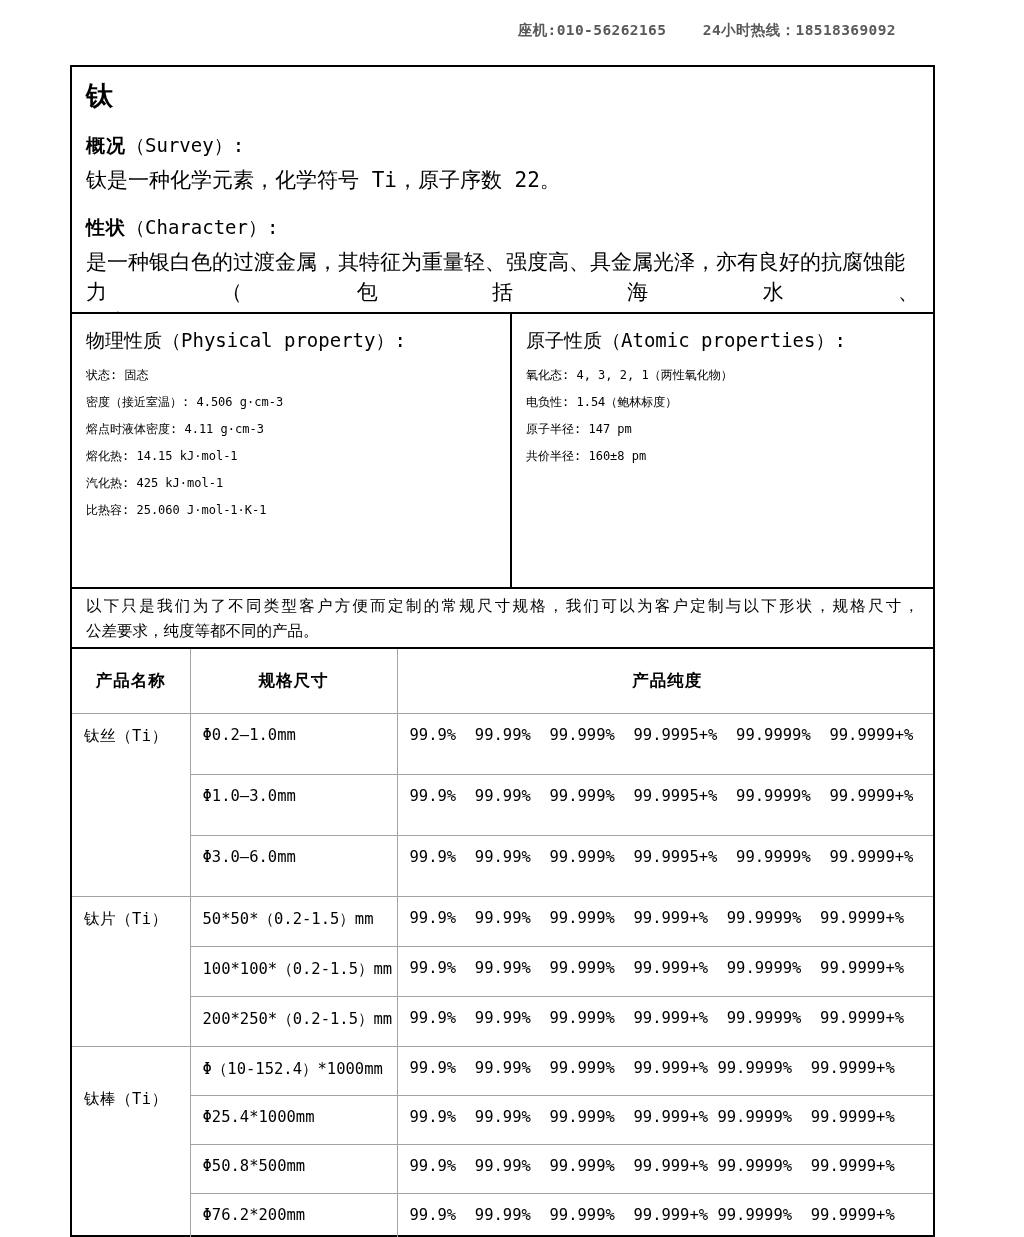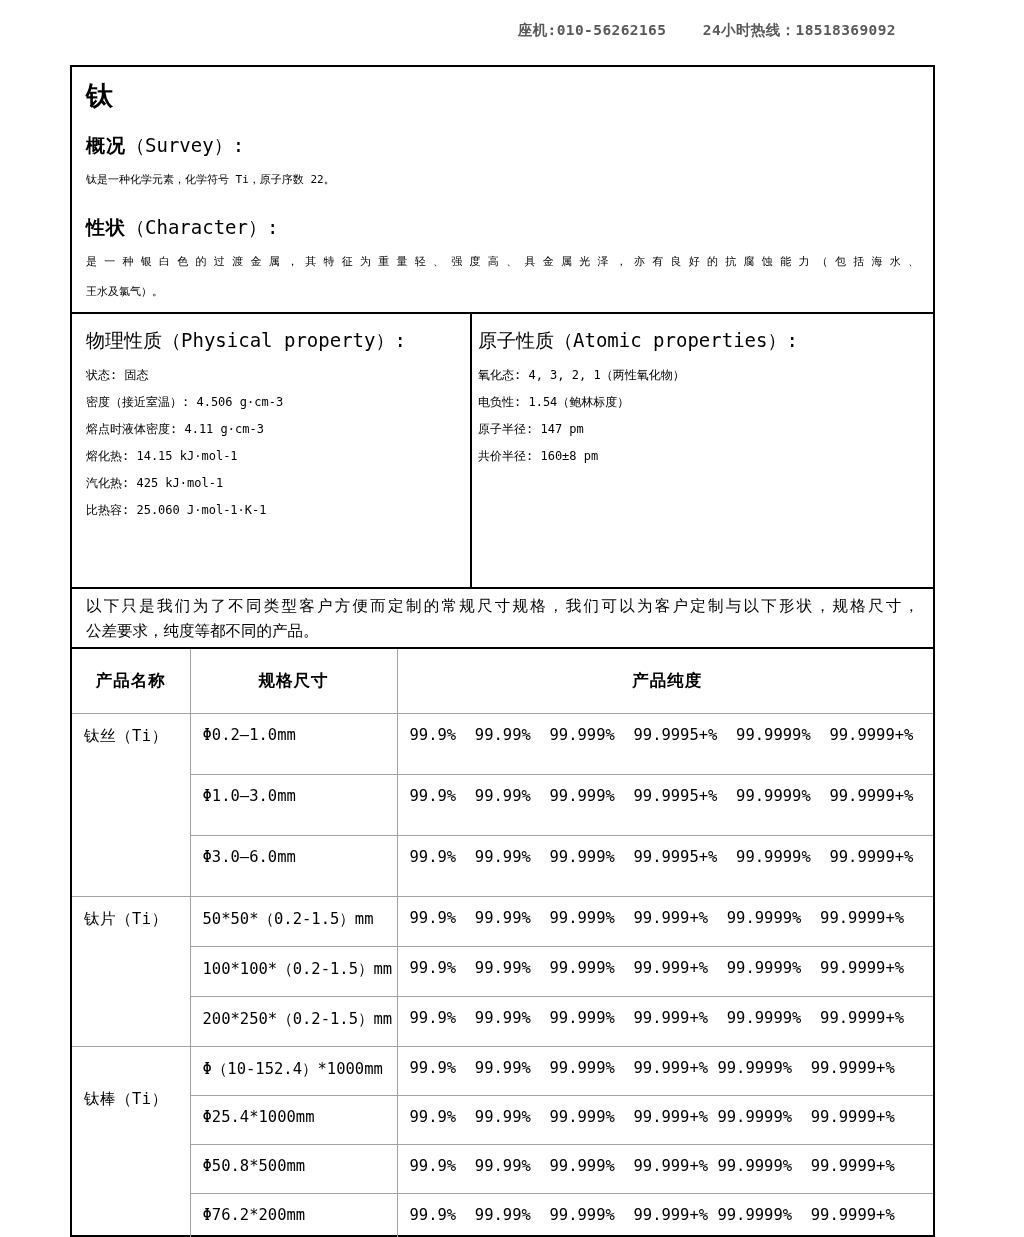--- a/index.html
+++ b/index.html
@@ -32,27 +32,27 @@
     border: 2px solid #000;
     background: #fff;
   }
 
   
   .section-a { height: 245px; padding: 6px 14px 0 14px; overflow: hidden; }
   .page-title { font-size: 27px; font-weight: bold; margin: 6px 0 0 0; line-height: 34px; }
   .sec-heading { font-size: 19px; margin: 18px 0 0 0; line-height: 28px; }
   .sec-heading .cn { font-weight: bold; letter-spacing: 1px; text-align: right; }
   .sec-heading .en { font-weight: normal; text-align: right; }
-  .para { font-size: 11px; line-height: 30px; margin: 6px 0 0 0; }
+  .para { font-size: 21px; line-height: 30px; margin: 6px 0 0 0; }
   .para .line:not(:last-child) { text-align-last: justify; }
 
   
   .section-b { display: flex; height: 275px; border-top: 2px solid #000; overflow: hidden; }
-  .col-physical { width: 400px; border-right: 2px solid #000; padding: 10px 12px 0 14px; }
-  .col-atomic { flex: 1; padding: 10px 12px 0 6px; }
+  .col-physical { width: 440px; border-right: 2px solid #000; padding: 10px 12px 0 14px; }
+  .col-atomic { flex: 1; padding: 10px 12px 0 14px; }
   .col-heading { font-size: 19px; margin: 2px 0 8px 0; line-height: 28px; }
   .prop-line { font-size: 12px; line-height: 27px; white-space: pre; }
 
   
   .section-c { border-top: 2px solid #000; height: 60px; padding: 5px 14px 0 14px; overflow: hidden; }
   .section-c .para { font-size: 15.5px; line-height: 25px; margin: 0; }
 
   
   .section-d { border-top: 2px solid #000; height: 590px; overflow: hidden; }
   table.products {

